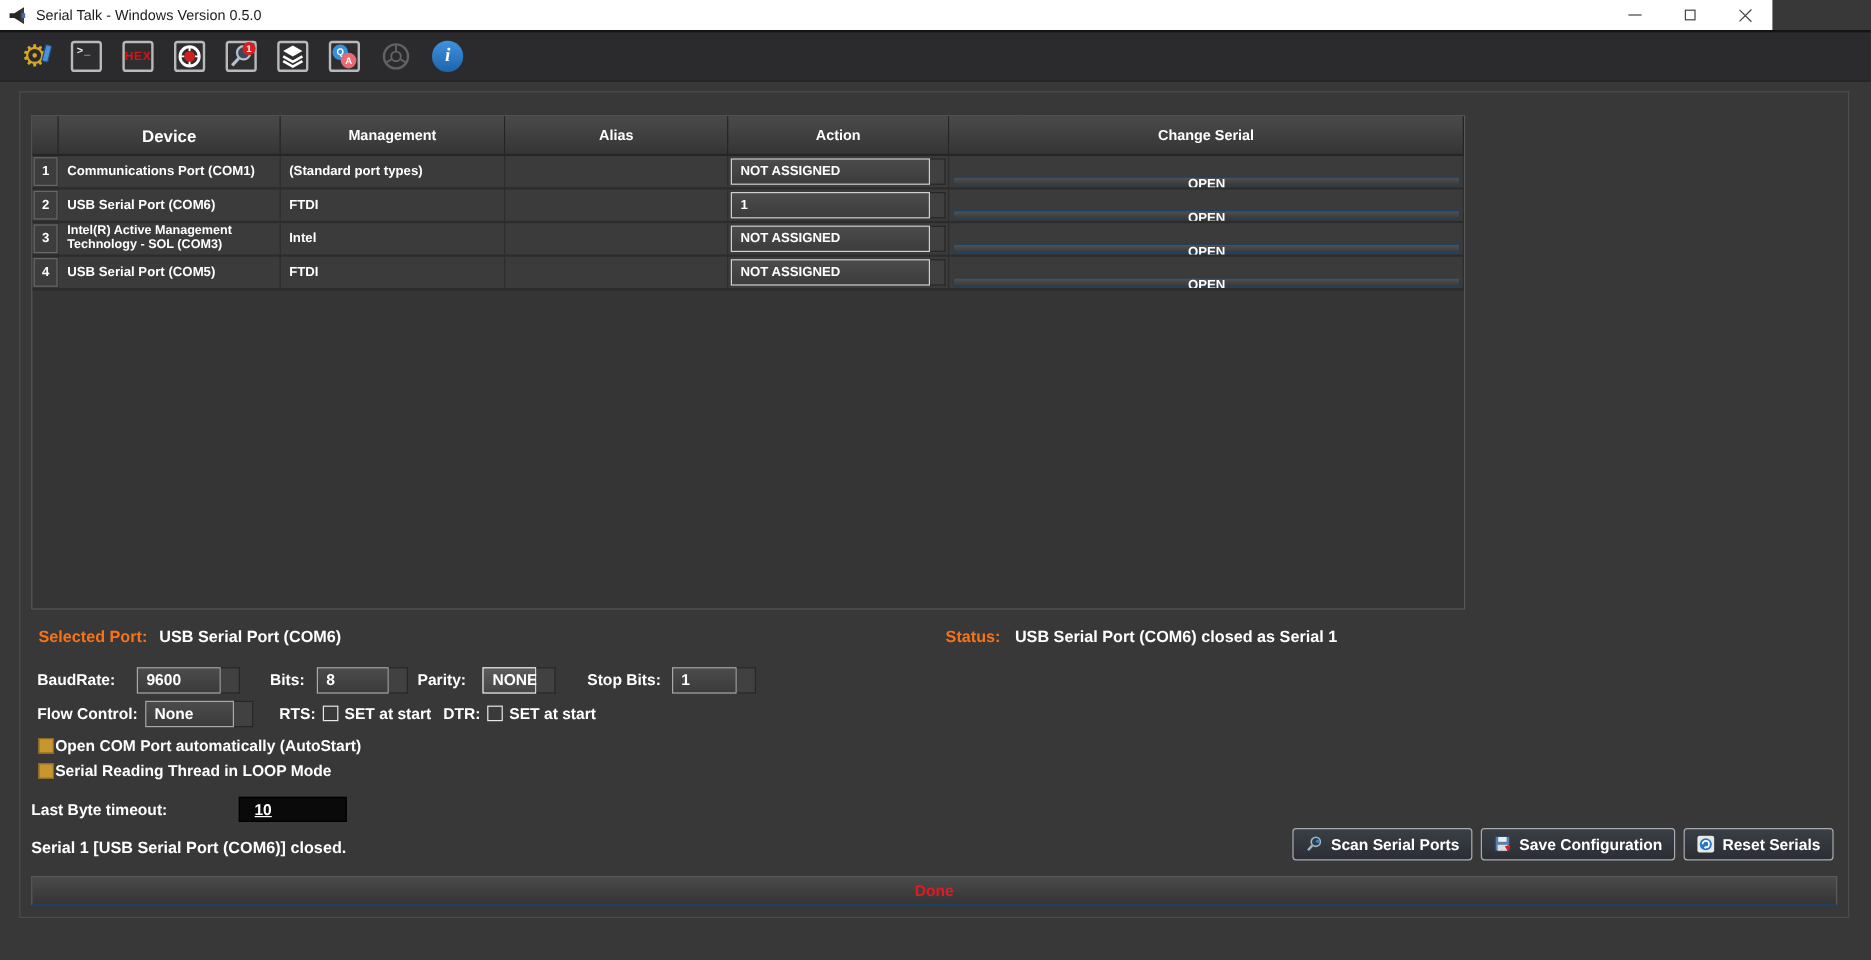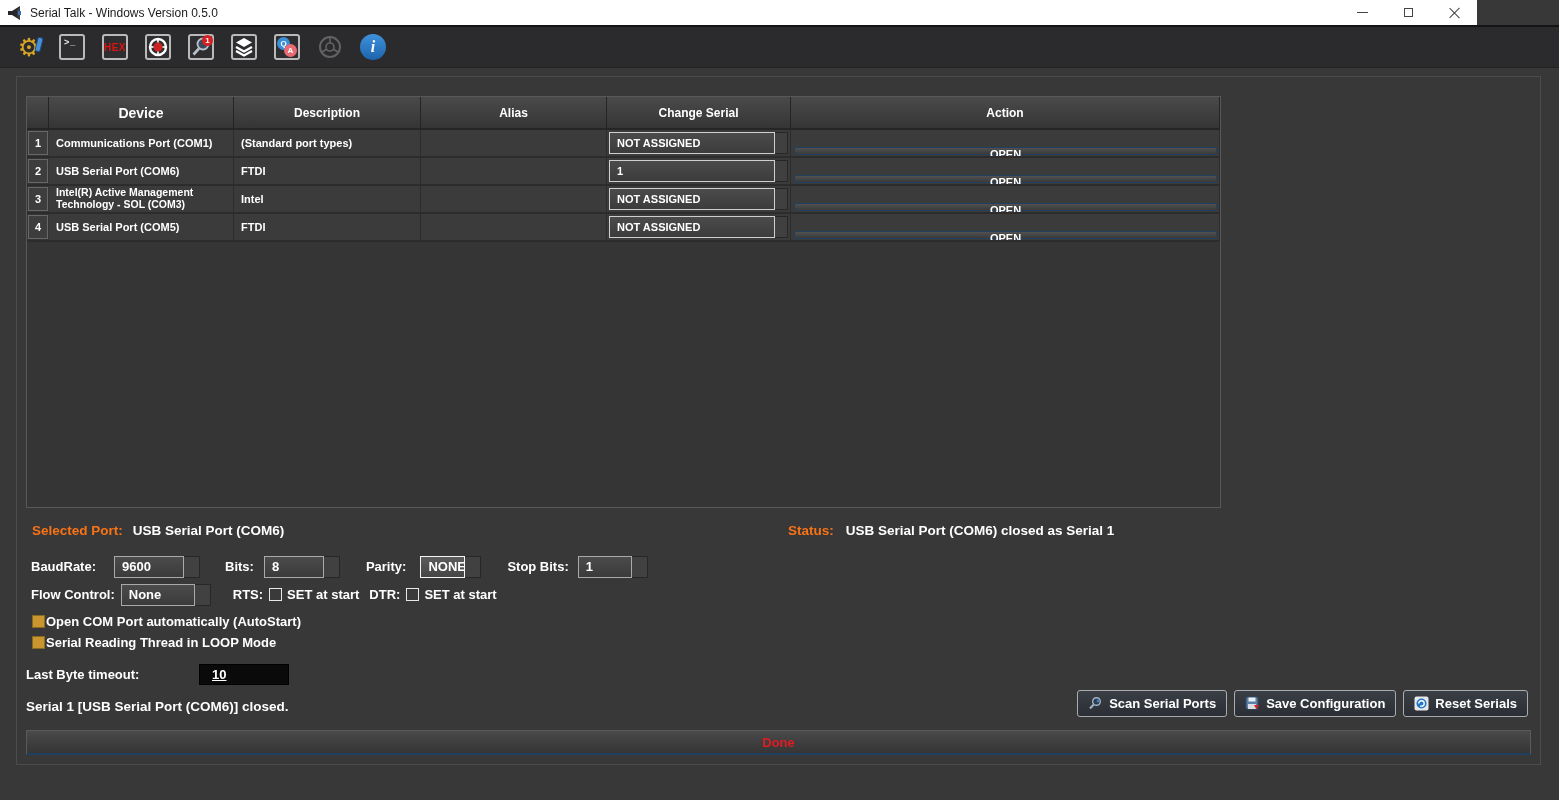--- a/index.html
+++ b/index.html
@@ -234,24 +234,24 @@
       </span>
   </div>
 </div>
 
 <div class="panel">
 
   <div class="ports-table">
     <div class="thead">
       <div class="th"></div>
       <div class="th device-h">Device</div>
-      <div class="th">Description</div>
+      <div class="th">Management</div>
       <div class="th">Alias</div>
+      <div class="th">Action</div>
       <div class="th">Change Serial</div>
-      <div class="th">Action</div>
     </div>
 
     <div class="trow">
       <div class="td rownum">1</div>
       <div class="td">Communications Port (COM1)</div>
       <div class="td">(Standard port types)</div>
       <div class="td"></div>
       <div class="td cs">
         <div class="cs-input">NOT ASSIGNED</div>
         <div class="cs-strip"></div>
@@ -317,21 +317,21 @@
     <span class="lbl">BaudRate:</span>
     <span class="combo" style="margin-left:18px;">
       <span class="combo-main" style="width:70px;">9600</span>
       <span class="combo-strip"></span>
     </span>
     <span class="lbl" style="margin-left:25px;">Bits:</span>
     <span class="combo" style="margin-left:10px;">
       <span class="combo-main" style="width:60px;">8</span>
       <span class="combo-strip"></span>
     </span>
-    <span class="lbl" style="margin-left:26px;">Parity:</span>
+    <span class="lbl" style="margin-left:8px;">Parity:</span>
     <span class="combo" style="margin-left:14px;">
       <span class="combo-main focused" style="width:45px;">NONE</span>
       <span class="combo-strip"></span>
     </span>
     <span class="lbl" style="margin-left:26px;">Stop Bits:</span>
     <span class="combo" style="margin-left:9px;">
       <span class="combo-main" style="width:54px;">1</span>
       <span class="combo-strip"></span>
     </span>
   </div>

